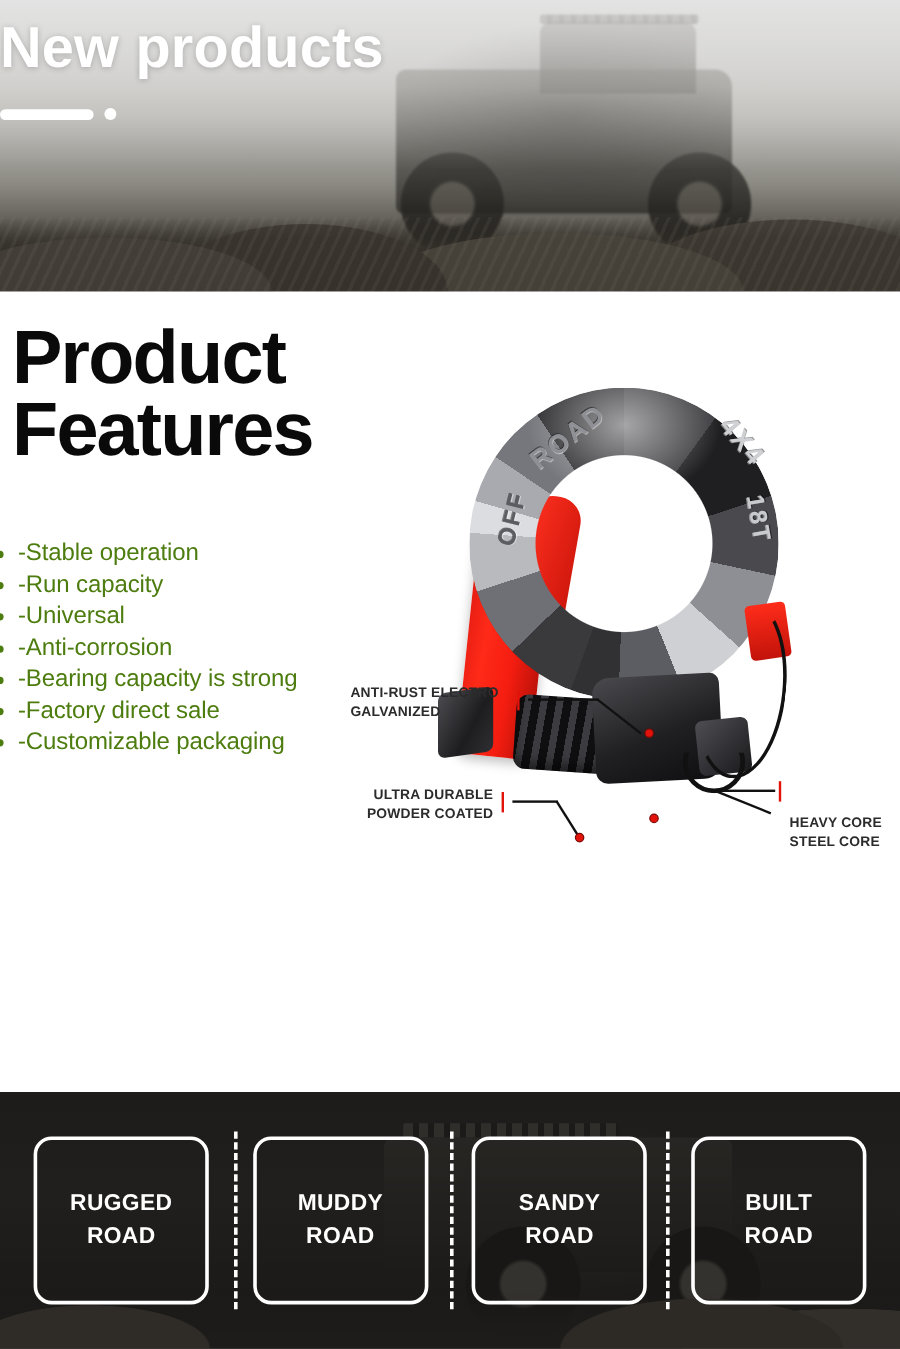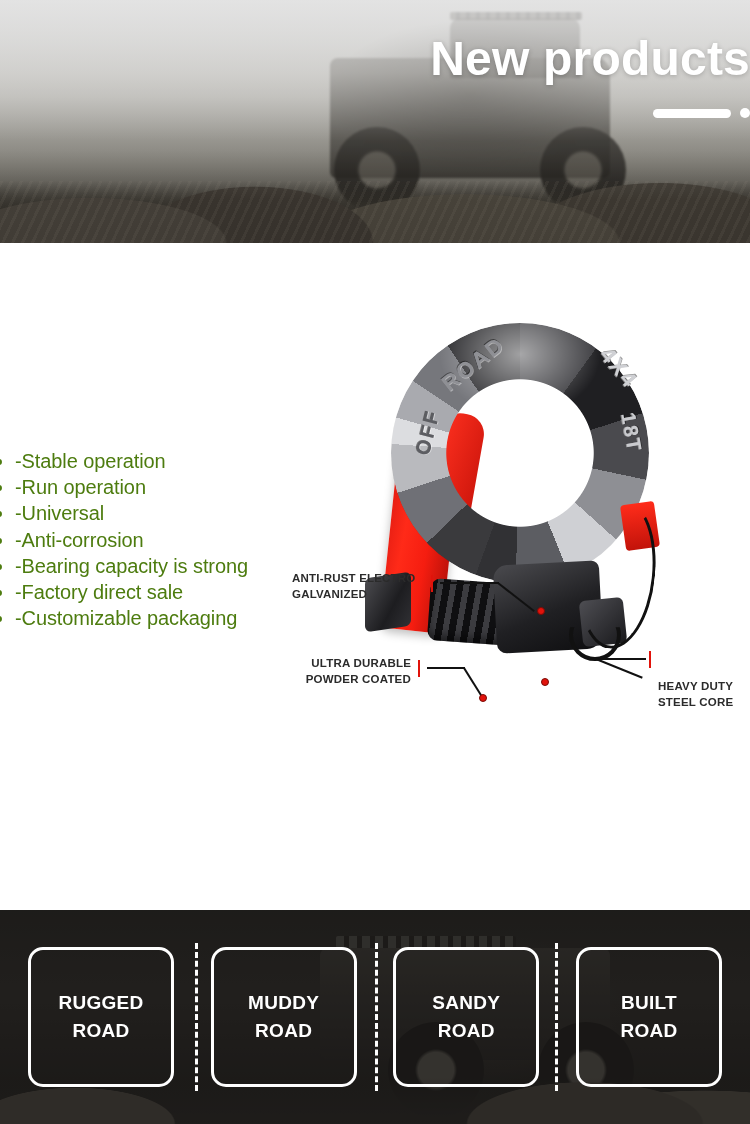--- a/index.html
+++ b/index.html
@@ -60,21 +60,21 @@
   .ridge-tex {
     position:absolute; inset:0;
     background:repeating-linear-gradient(115deg, rgba(160,152,138,.10) 0 3px, rgba(0,0,0,0) 3px 9px);
   }
   .hero-veil {
     position:absolute; inset:0;
     background:linear-gradient(180deg, rgba(228,228,228,.80) 0%, rgba(214,213,210,.62) 30%, rgba(150,148,142,.28) 58%, rgba(40,38,33,.10) 82%, rgba(25,23,20,.12) 100%);
   }
   .hero-inner {
     position:absolute; inset:0; display:flex; flex-direction:column;
-    align-items:flex-end; justify-content:flex-start; padding-top:35px;
+    align-items:flex-start; justify-content:flex-start; padding-top:17px;
   }
   .hero-kicker {
     color:#ffffff; font-size:48px; font-weight:700; letter-spacing:.2px;
     line-height:1; text-shadow:0 1px 5px rgba(0,0,0,.22);
   }
   .hero-divider { display:flex; align-items:center; gap:9px; margin-top:25px; }
   .hero-divider .bar { width:78px; height:9px; border-radius:5px; background:#ffffff; }
   .hero-divider .dot { width:10px; height:10px; border-radius:50%; background:#ffffff; }
   .hero-title {
     margin-top:22px; color:#ffffff; font-size:56px; font-weight:700;
@@ -323,24 +323,28 @@
     <div class="hero-kicker">New products</div>
     <div class="hero-divider">
       <div class="bar"></div>
       <div class="dot"></div>
     </div>
   </div>
 </section>
 
 <section class="features">
 
+  <h1 class="pf-heading">
+    <span>Product</span>
+    <span>Features</span>
+  </h1>
 
   <ul class="pf-list">
     <li class="pf-item">-Stable operation</li>
-    <li class="pf-item">-Run operation</li>
+    <li class="pf-item">-Run capacity</li>
     <li class="pf-item">-Universal</li>
     <li class="pf-item">-Anti-corrosion</li>
     <li class="pf-item">-Bearing capacity is strong</li>
     <li class="pf-item">-Factory direct sale</li>
     <li class="pf-item">-Customizable packaging</li>
   </ul>
 
   <div class="product">
     <div class="shackle">
       <div class="red-arm"></div>
@@ -380,21 +384,21 @@
       <div>GALVANIZED</div>
     </div>
     <div class="tick" style="left:139px; top:4px; height:17px;"></div>
     <div class="lead" style="left:148px; top:11px; width:59px;"></div>
     <div class="diag" style="left:206px; top:11px; width:46px; transform:rotate(38deg);"></div>
     <div class="reddot" style="left:245px; top:36px;"></div>
   </div>
 
   <div class="callout c-steel">
     <div class="ctext" style="padding-top:18px;">
-      <div>HEAVY DUTY</div>
+      <div>HEAVY CORE</div>
       <div>STEEL CORE</div>
     </div>
     <div class="tick" style="left:-9px; top:-10px; height:17px;"></div>
     <div class="lead" style="left:-66px; top:-3px; width:54px;"></div>
     <div class="diag" style="left:-112px; top:-3px; width:50px; transform:rotate(22deg) scaleX(-1); transform-origin:right center;"></div>
     <div class="reddot" style="left:-117px; top:17px;"></div>
   </div>
 
   <div class="badge">
     <div class="badge-text">

